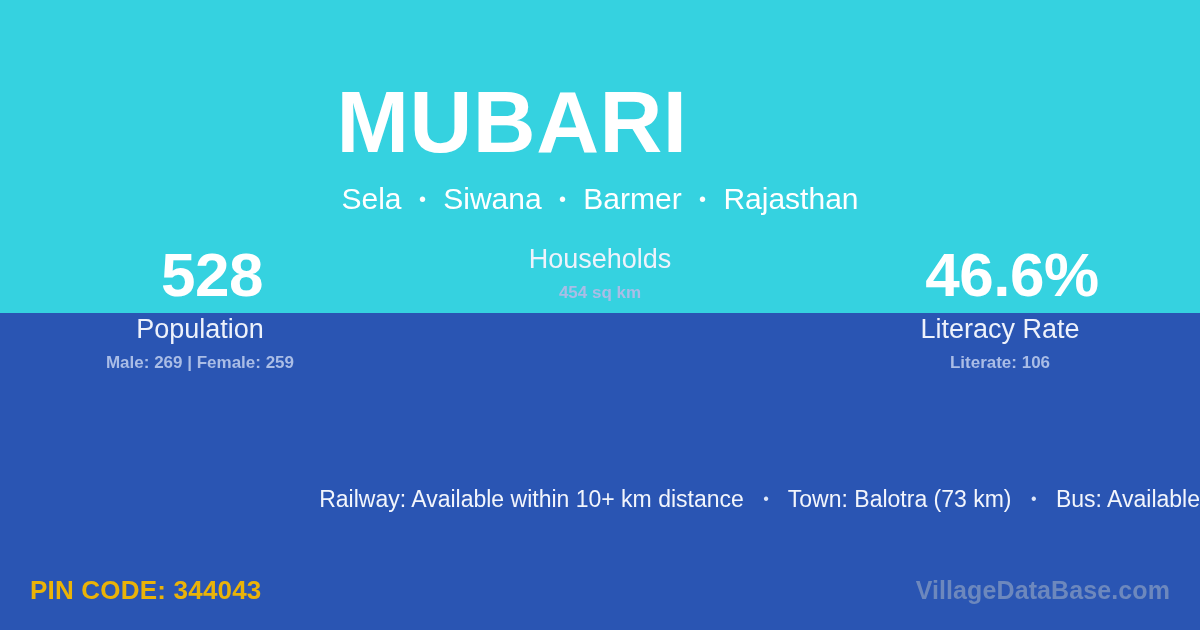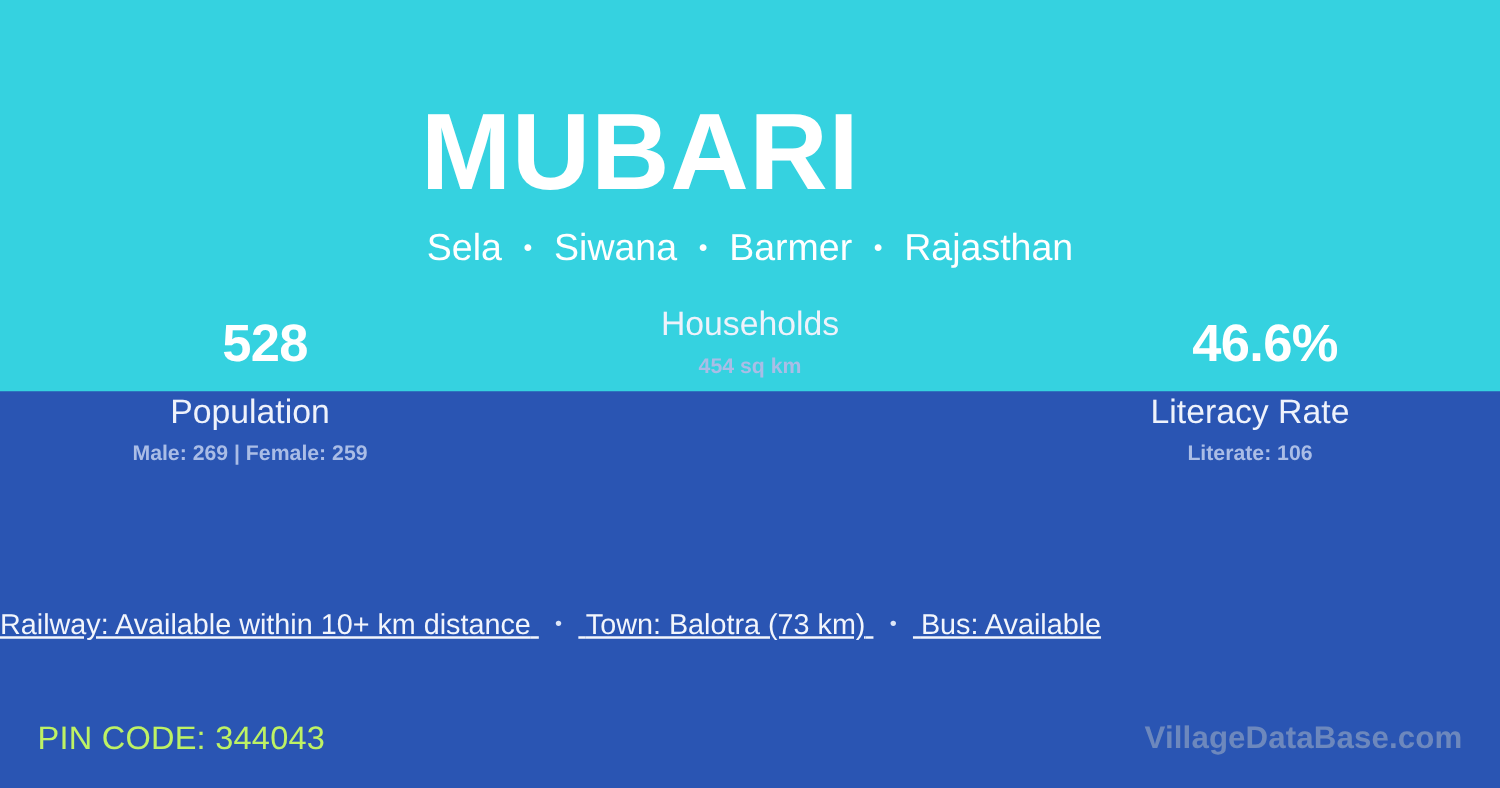--- a/index.html
+++ b/index.html
@@ -73,21 +73,21 @@
     left: 0;
     top: 240px;
     width: 1200px;
     display: flex;
   }
   .stat {
     flex: 1 1 0;
     text-align: center;
   }
   .stat-value {
-    font-size: 42px;
+    font-size: 62px;
     font-weight: 700;
     line-height: 70px;
     color: #ffffff;
     letter-spacing: -0.5px;
     white-space: nowrap;
     padding-left: 24px;
   }
   .stat-label {
     margin-top: 4px;
     font-size: 27px;
@@ -104,27 +104,26 @@
     color: #aabde6;
     white-space: nowrap;
   }
 
   
   .amenities {
     position: absolute;
     left: 0;
     top: 484px;
     width: 1200px;
-    text-align: left;
+    text-align: right;
     font-size: 23px;
     font-weight: 400;
     line-height: 30px;
     color: #f2f5fc;
     white-space: nowrap;
-    text-decoration: underline;
   }
   .amenities .sep {
     display: inline-block;
     padding: 0 13px;
     position: relative;
     top: -3px;
     font-size: 16px;
     color: #dde6f8;
   }
 
@@ -136,23 +135,23 @@
     width: 1200px;
     height: 80px;
     display: flex;
     align-items: center;
     justify-content: space-between;
     padding: 0 30px;
     box-sizing: border-box;
   }
   .pin-code {
     font-size: 26px;
-    font-weight: 400;
-    line-height: 30px;
-    color: #bef264;
+    font-weight: 700;
+    line-height: 30px;
+    color: #eab308;
     letter-spacing: 0.2px;
     white-space: nowrap;
     text-align: right;
   }
   .brand {
     font-size: 25px;
     font-weight: 700;
     line-height: 30px;
     color: #6d88bd;
     letter-spacing: 0.1px;

